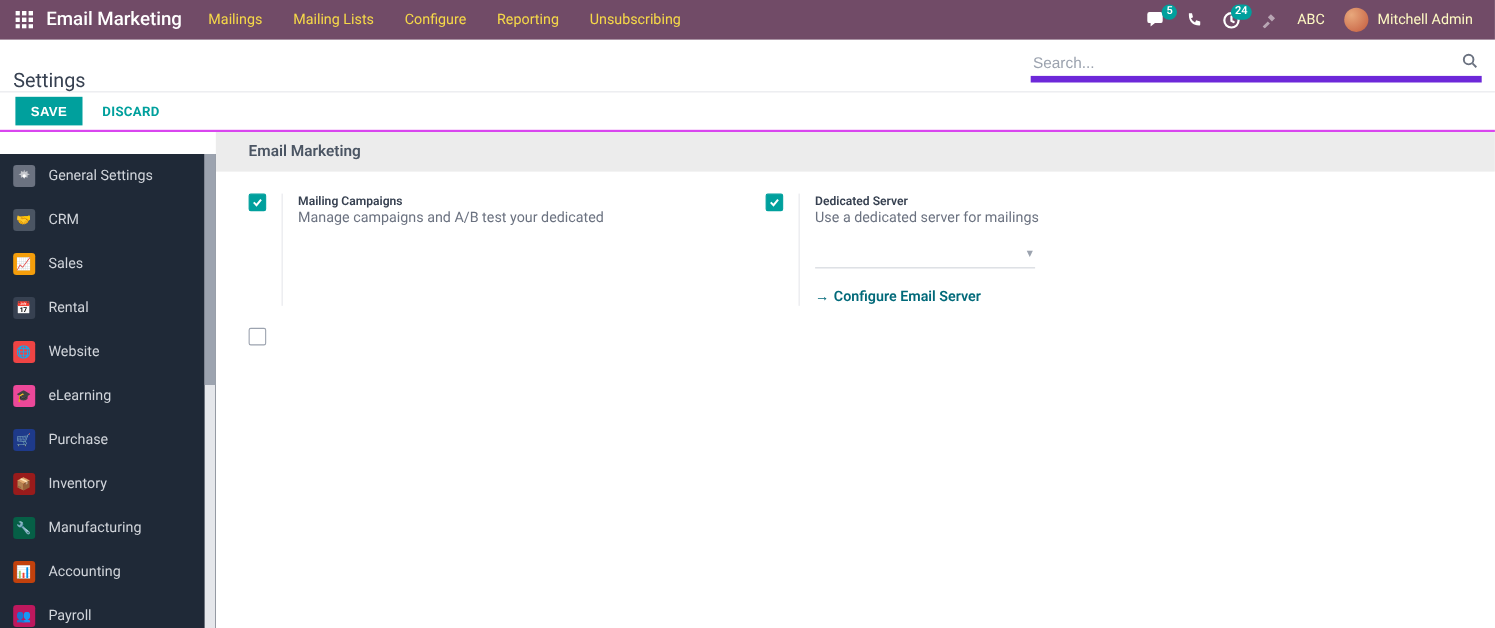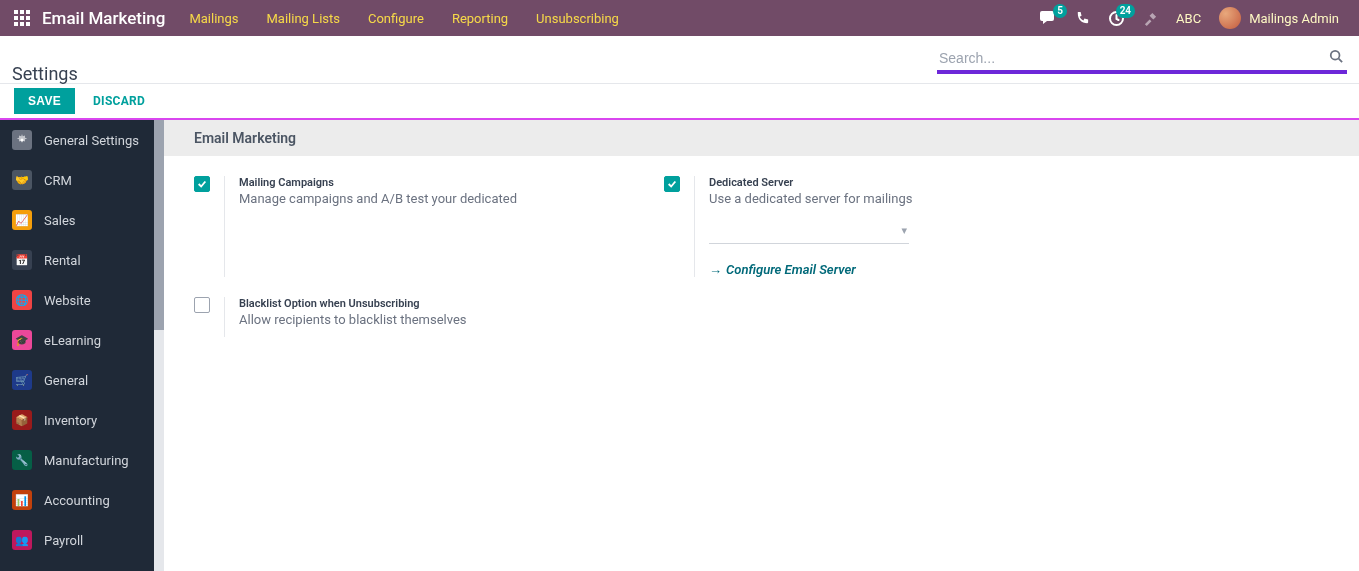--- a/index.html
+++ b/index.html
@@ -14,32 +14,32 @@
   .topbar-right { margin-left: auto; display:flex; align-items:center; gap: 18px; padding-right: 20px; height:100%; }
   .tr-icon { position: relative; color: #fff; display:flex; align-items:center; }
   .badge { position:absolute; top:-6px; right:-10px; background:#00A09D; color:#fff; font-size:10px; font-weight:600; border-radius: 8px; padding: 0 4px; line-height:14px; min-width:14px; text-align:center; }
   .tr-text { color:#fef9c3; font-size:13px; }
   .avatar { width: 22px; height: 22px; border-radius: 50%; background: radial-gradient(circle at 30% 30%, #e8a87c, #c45b3e); display:inline-block; }
 
   
   .subheader { display:flex; align-items:center; height: 48px; border-bottom: 1px solid #e5e7eb; padding: 0 12px; }
   .page-title { font-size: 18px; font-weight: 400; color: #374151; margin-top: 28px; }
   .search-wrap { margin-left:auto; width: 410px; position: relative; }
-  .search-input { width: 100%; border: none; border-bottom: 4px solid #6d28d9; font-size: 14px; padding: 4px 28px 4px 2px; outline: none; color:#374151; }
+  .search-input { width: 100%; border: none; border-bottom: 6px solid #6d28d9; font-size: 14px; padding: 4px 28px 4px 2px; outline: none; color:#374151; }
   .search-input::placeholder { color:#9ca3af; }
   .search-icon { position:absolute; right:4px; top:3px; color:#6b7280; }
 
   
   .actions { height: 36px; display:flex; align-items:center; gap: 18px; padding-left: 14px; border-bottom: 2px solid #d946ef; }
   .btn-save { background:#00A09D; color:#fff; border:none; font-weight:600; font-size:12px; letter-spacing:.3px; padding: 6px 14px; cursor:pointer; }
   .btn-discard { color:#00A09D; font-weight:700; font-size:12px; letter-spacing:.3px; cursor:pointer; }
 
   
   .main { display:flex; height: calc(571px - 36px - 48px - 36px); }
-  .sidebar { width: 164px; background:#1f2937; color:#d1d5db; overflow-y: auto; position:relative; }
+  .sidebar { width: 196px; background:#1f2937; color:#d1d5db; overflow-y: auto; position:relative;margin-top:20px; }
   .sidebar::-webkit-scrollbar { width:10px; }
   .sidebar::-webkit-scrollbar-track { background: #e5e7eb; }
   .sidebar::-webkit-scrollbar-thumb { background:#9ca3af; border-radius:2px; }
   .scroll-fake { position:absolute; top:0; right:0; width:10px; height:100%; background:#e5e7eb; }
   .scroll-fake::before { content:''; position:absolute; top:0; left:0; width:100%; height:210px; background:#9ca3af; }
   .sb-item { display:flex; align-items:center; gap:12px; padding: 10px 12px; font-size:13px; cursor:pointer; }
   .sb-icon { width:20px; height:20px; border-radius:3px; display:flex; align-items:center; justify-content:center; font-size:11px; color:#fff; flex-shrink:0; }
 
   .content { flex:1; overflow-y:auto; background:#fff; }
   .section-head { background:#ececec; padding: 10px 30px; font-size:14px; font-weight:600; color:#4b5563; }
@@ -49,21 +49,21 @@
   .cb { width:16px; height:16px; border:1px solid #9ca3af; border-radius:2px; flex-shrink:0; position:relative; cursor:pointer; display:flex; align-items:center; justify-content:center; }
   .cb.checked { background:#00A09D; border-color:#00A09D; }
   .cb.checked svg { display:block; }
   .cb svg { display:none; }
   .setting-body { border-left: 1px solid #e5e7eb; padding-left: 14px; min-height: 40px; }
   .setting-title { font-weight:600; color:#374151; font-size:11px; margin-bottom:2px; }
   .setting-desc { color:#6b7280; font-size:13px; }
   .dropdown-line { width:200px; border-bottom:1px solid #d1d5db; height:20px; margin-top:18px; position:relative; }
   .dropdown-line::after { content:'▾'; color:#9ca3af; position:absolute; right:2px; top:0; font-size:11px; }
   .link-row { margin-top: 18px; }
-  .link-row a { color:#016979; font-weight:600; text-decoration:none; font-size:13px;font-style:italic; }
+  .link-row a { color:#016979; font-weight:600; text-decoration:none; font-size:13px; }
   .link-row .arrow { color:#016979; font-weight:700; margin-right:4px; }
 
   svg { display:block; }
 </style>
 </head>
 <body>
 
 <div class="topbar">
   <div class="app-switcher">
     <svg width="16" height="16" viewBox="0 0 16 16" fill="#fff">
@@ -106,21 +106,21 @@
       <span class="badge">24</span>
     </div>
     <div class="tr-icon" style="opacity:.5">
       <svg width="15" height="15" viewBox="0 0 16 16" fill="#fff">
           <path d="M2 14l5-5 2 2-5 5zm8-12l4 4-3 3-4-4z"></path>
         </svg>
     </div>
     <div class="tr-text">ABC</div>
     <div style="display:flex;align-items:center;gap:8px">
       <span class="avatar"></span>
-      <span class="tr-text">Mailings Admin</span>
+      <span class="tr-text">Mitchell Admin</span>
     </div>
   </div>
 </div>
 
 <div class="subheader">
   <div class="page-title">Settings</div>
   <div class="search-wrap">
     <input class="search-input" placeholder="Search..." style="">
     <span class="search-icon">
       <svg width="14" height="14" viewBox="0 0 16 16" fill="none" stroke="#6b7280" stroke-width="2">
@@ -163,21 +163,21 @@
     <div class="sb-item">
       <span class="sb-icon" style="background:#ef4444">🌐</span>
       <span>Website</span>
     </div>
     <div class="sb-item">
       <span class="sb-icon" style="background:#ec4899">🎓</span>
       <span>eLearning</span>
     </div>
     <div class="sb-item">
       <span class="sb-icon" style="background:#1e3a8a">🛒</span>
-      <span>General</span>
+      <span>Purchase</span>
     </div>
     <div class="sb-item">
       <span class="sb-icon" style="background:#991b1b">📦</span>
       <span>Inventory</span>
     </div>
     <div class="sb-item">
       <span class="sb-icon" style="background:#065f46">🔧</span>
       <span>Manufacturing</span>
     </div>
     <div class="sb-item">
@@ -223,21 +223,17 @@
           </div>
         </div>
       </div>
     </div>
 
     <div class="settings-grid" style="padding-top:0">
       <div class="setting setting2" style="margin-top:0">
         <div class="cb">
           
         </div>
-        <div class="setting-body">
-          <div class="setting-title">Blacklist Option when Unsubscribing</div>
-          <div class="setting-desc">Allow recipients to blacklist themselves</div>
-        </div>
       </div>
     </div>
 
   </div>
 </div>
 
 </body></html>

